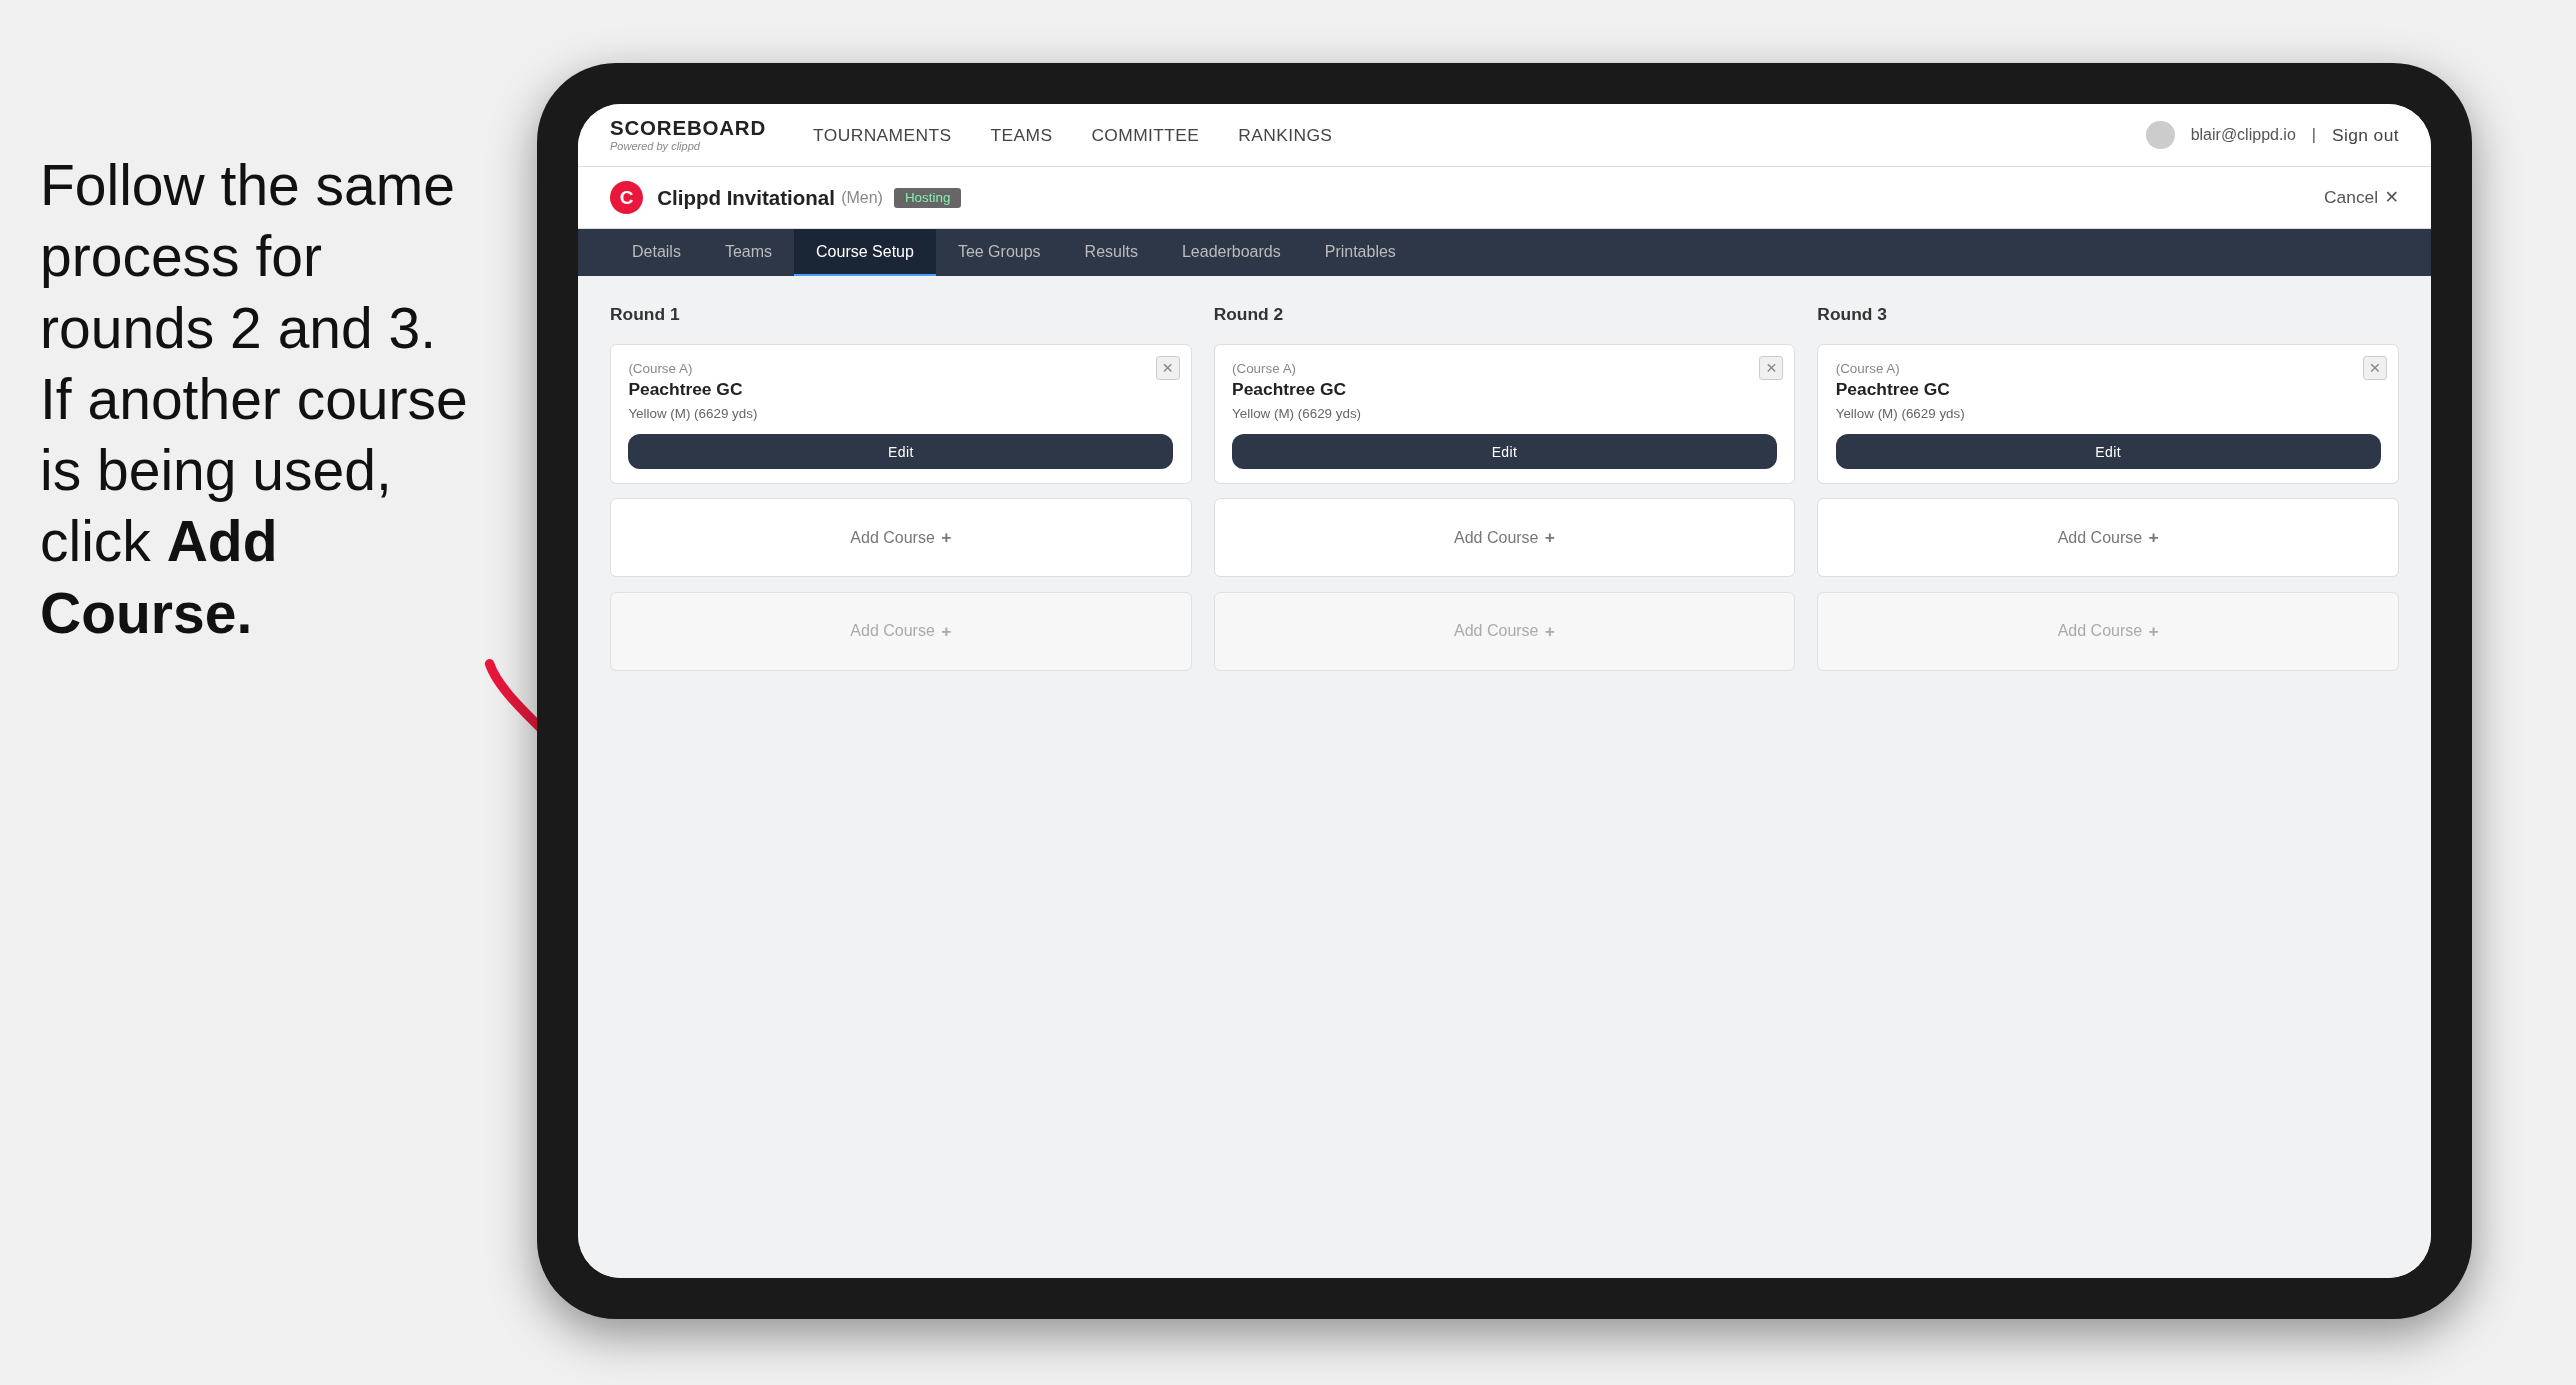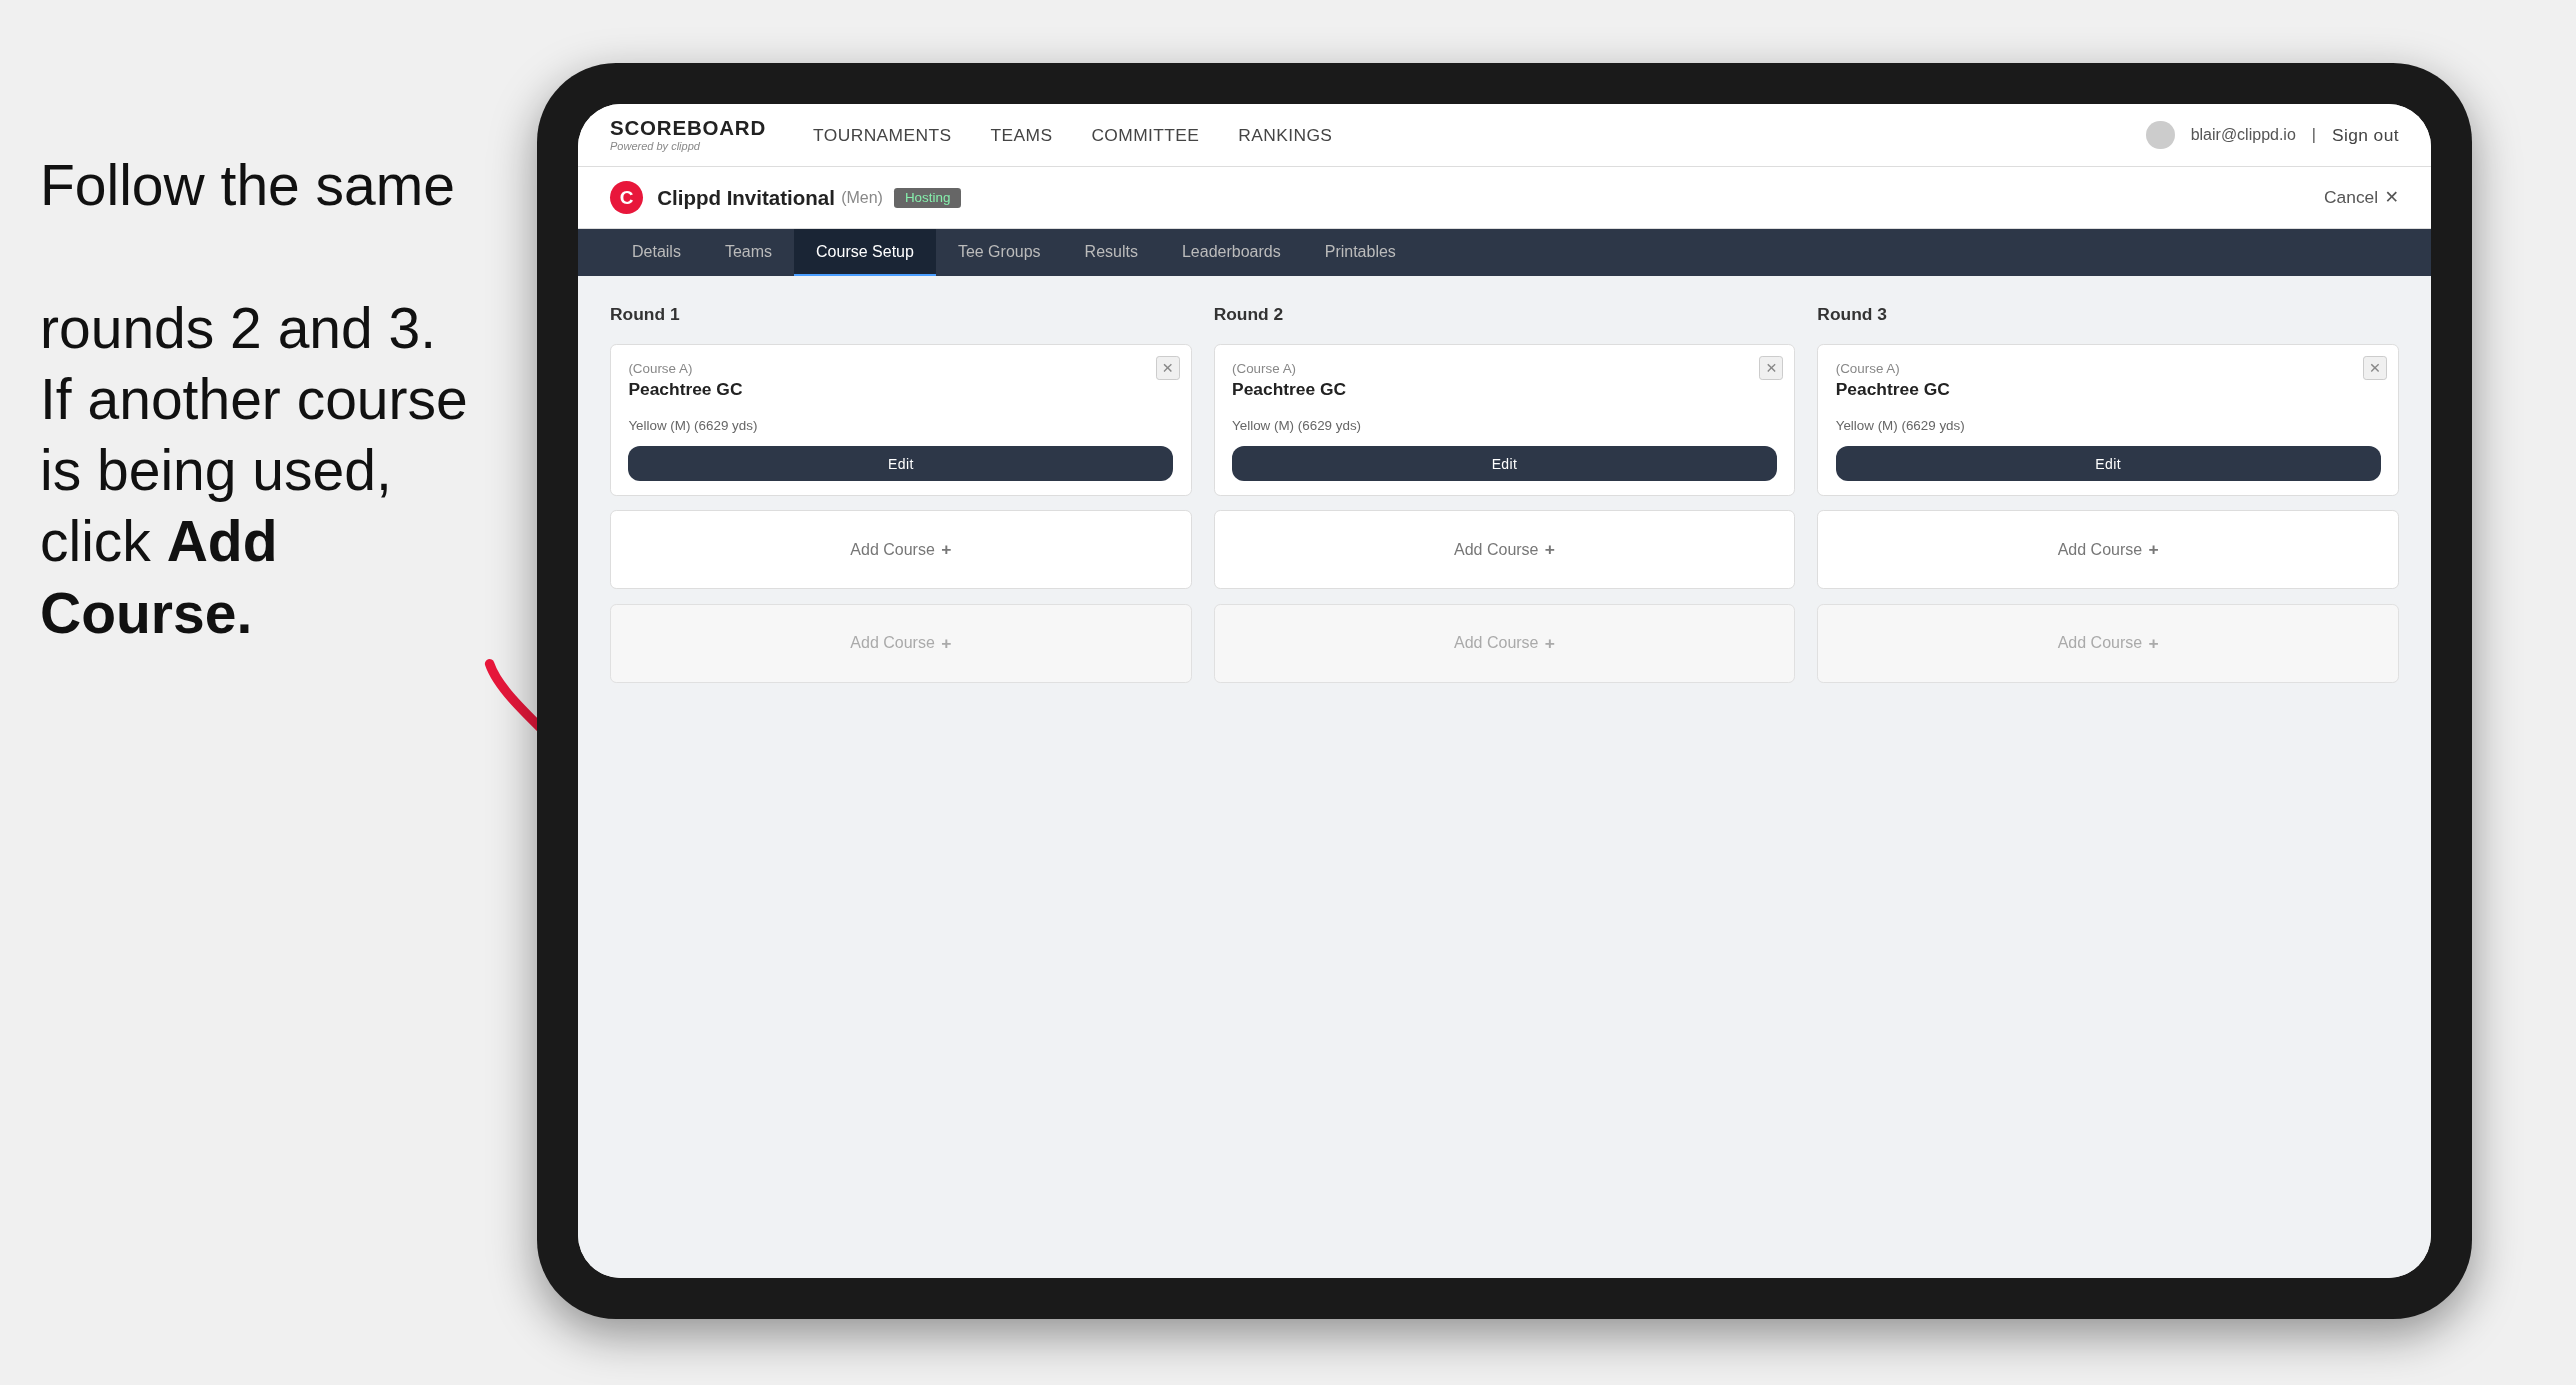--- a/index.html
+++ b/index.html
@@ -250,21 +250,21 @@
     .course-label {
       font-size: 13.4px;
       color: #888;
       margin-bottom: 3.2px;
     }
 
     .course-name {
       font-size: 17.4px;
       font-weight: 700;
       color: #222;
-      margin-bottom: 18px;
+      margin-bottom: 6px;
     }
 
     .course-details {
       font-size: 13.4px;
       color: #666;
       margin-bottom: 12.6px;
     }
 
     .edit-btn {
       width: 100%;
@@ -329,21 +329,21 @@
     .add-course-plus {
       font-size: 17.4px;
       font-weight: 700;
     }
   </style>
 </head>
 <body>
 
 <div class="instruction-text">
   <span>Follow the same</span><br>
-  <br>
+  <span>process for</span><br>
   <span>rounds 2 and 3.</span><br>
   <span>If another course</span><br>
   <span>is being used,</span><br>
   <span>click </span><strong>Add Course.</strong>
 </div>
 
 <div class="arrow-container">
   <svg viewBox="0 0 400 350" fill="none" xmlns="http://www.w3.org/2000/svg">
     <path d="M60 20 C 80 80, 200 150, 310 310" stroke="#e8173b" stroke-width="12" fill="none" stroke-linecap="round"></path>
     <polygon points="290,330 340,290 310,310" fill="#e8173b"></polygon>

